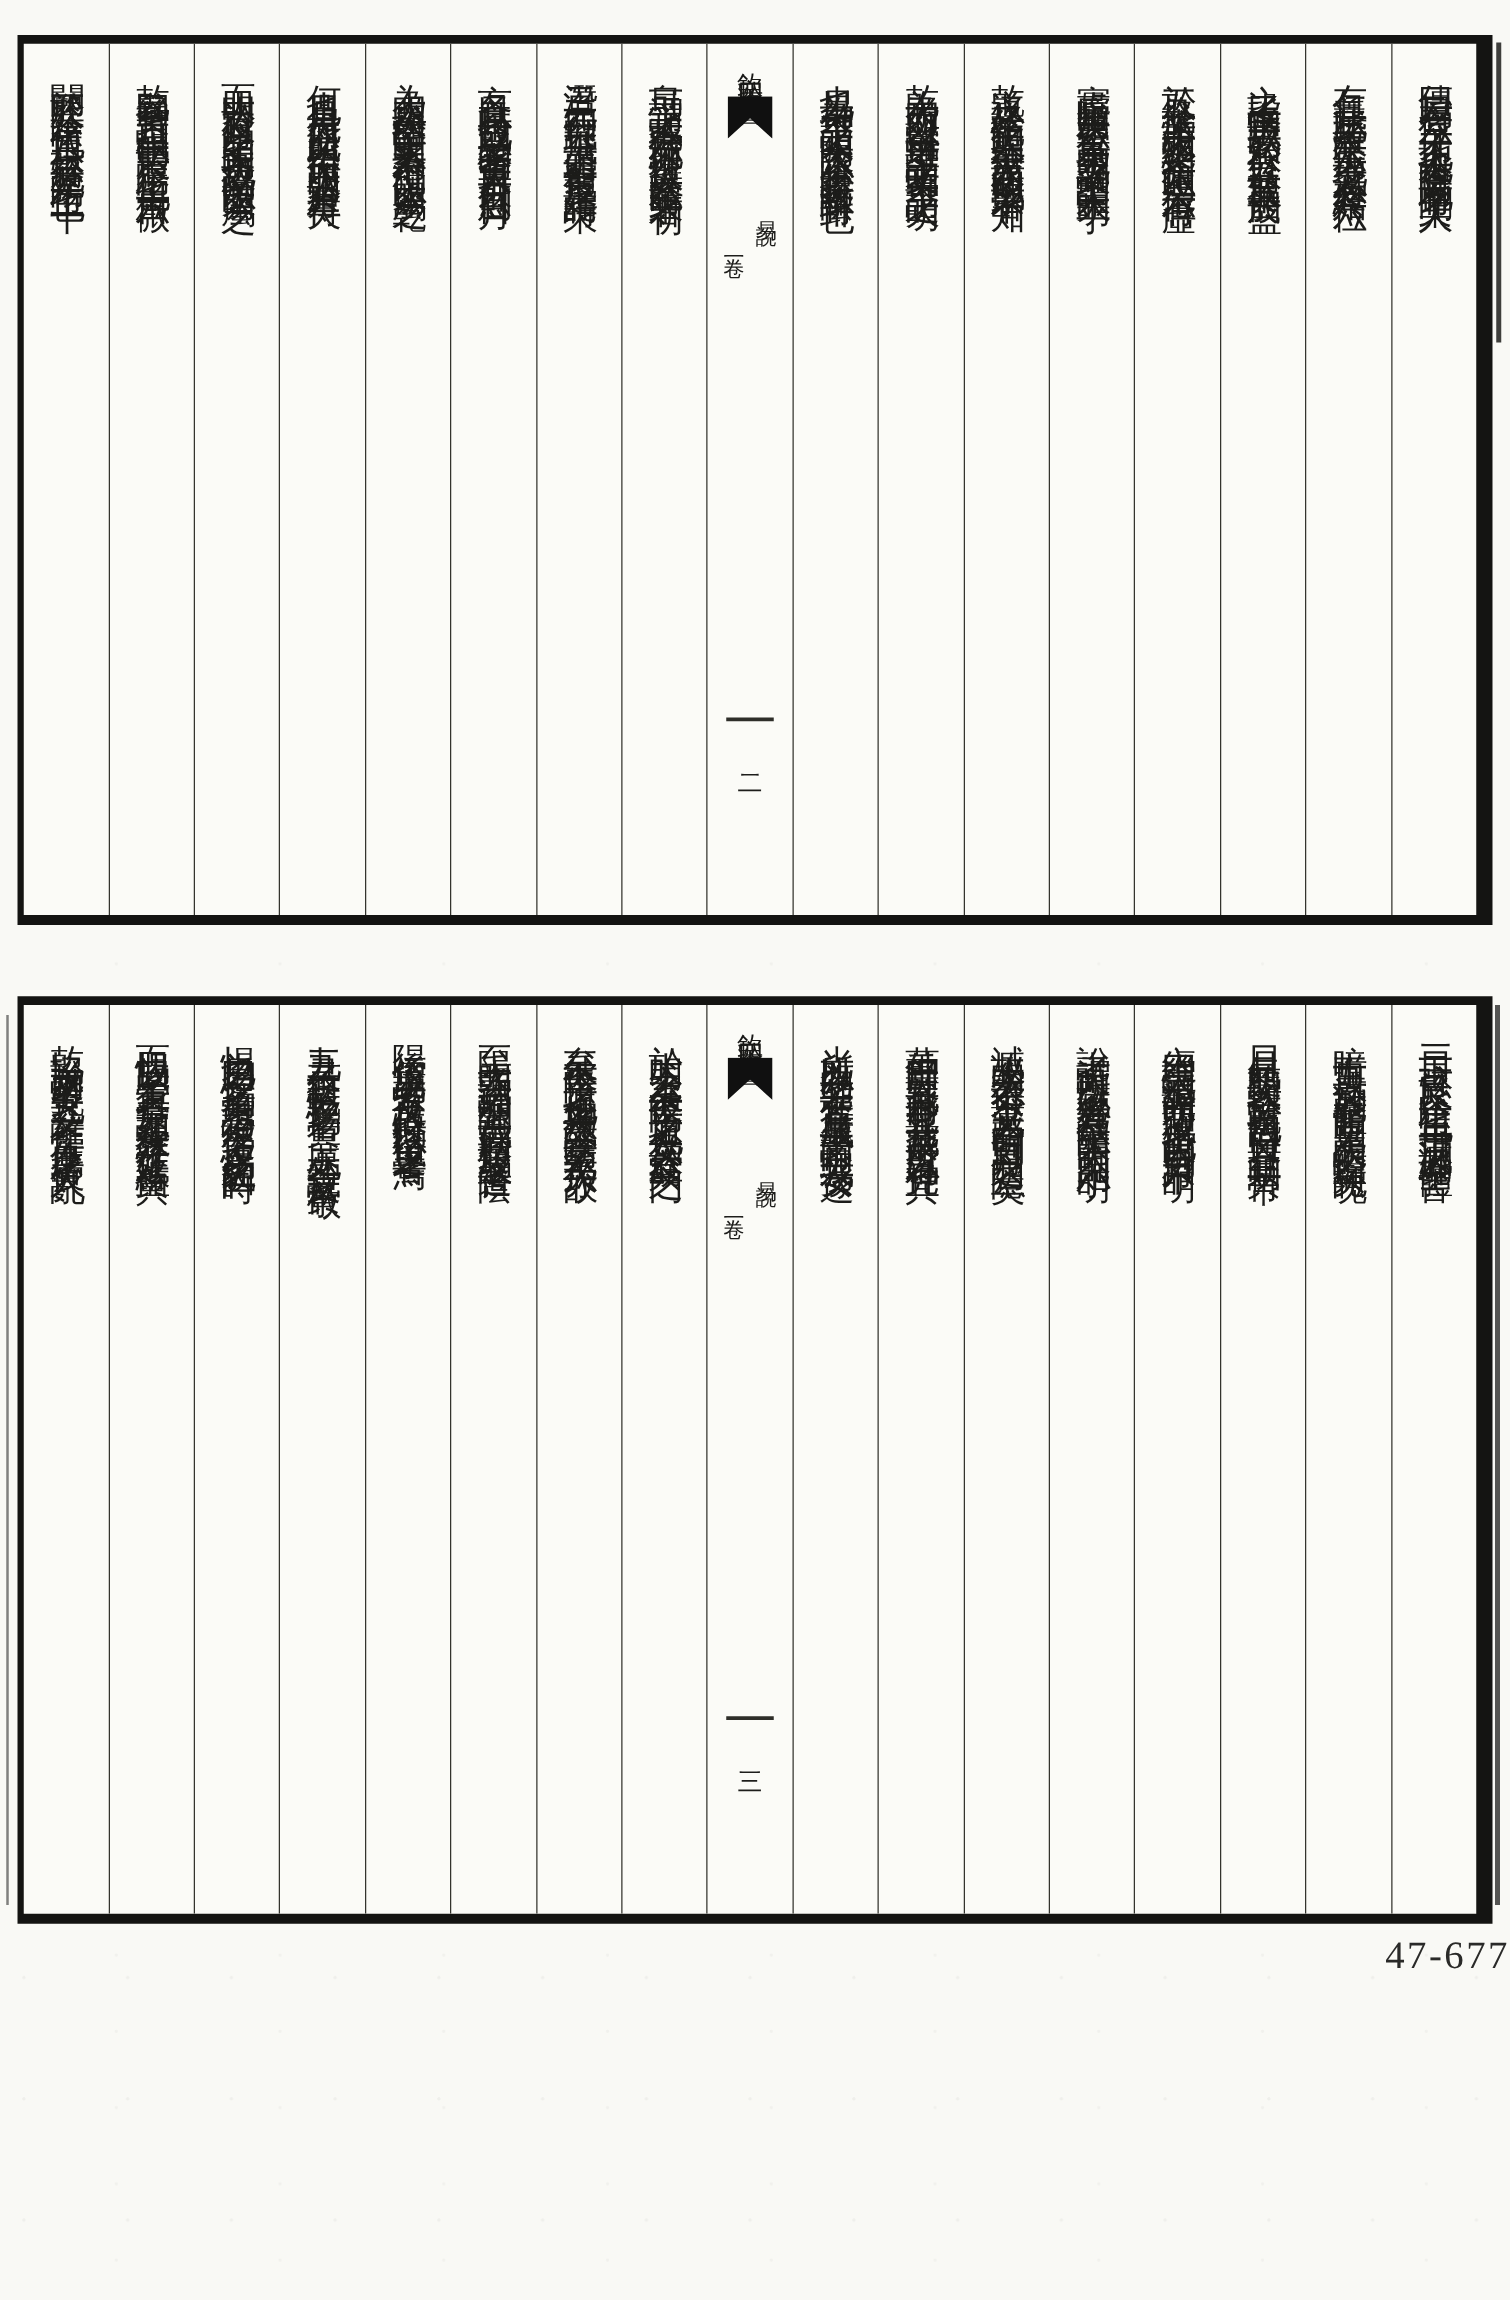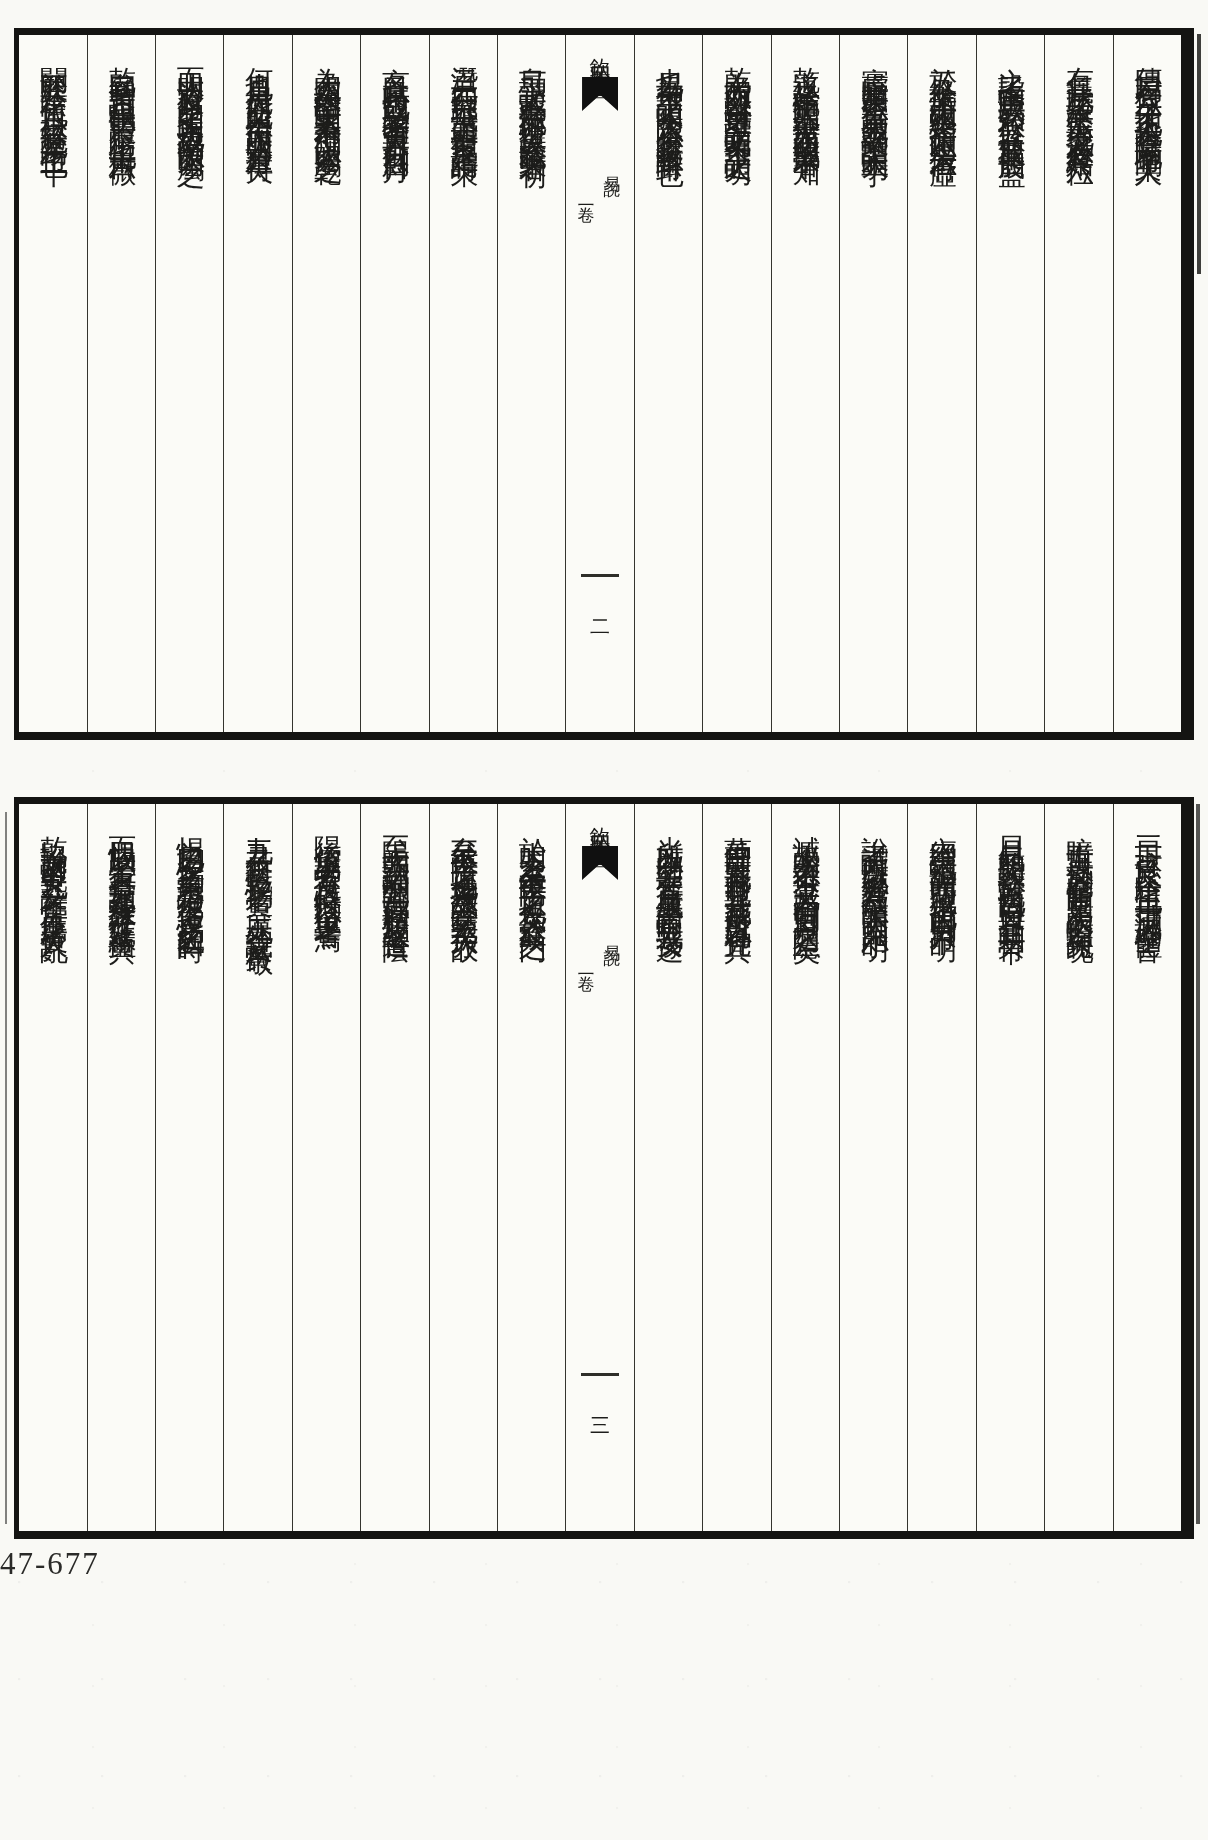--- a/index.html
+++ b/index.html
@@ -52,21 +52,21 @@
   }
   .bx-bookjuan{display:flex;flex-direction:row-reverse;gap:3px;margin-top:52px;}
   .bx-book,.bx-juan{
     writing-mode:vertical-rl;text-orientation:upright;
     font-size:17px;letter-spacing:3px;color:#1d1d1b;
   }
   .bx-juan{margin-top:30px;}
   .bx-dash{margin-top:auto;width:38px;height:3px;background:#2e2e29;}
   .bx-page{margin-top:36px;font-size:20px;color:#1d1d1b;}
   .folio{
-    position:absolute;top:1546px;left:0;width:100%;text-align:left;
+    position:absolute;top:1546px;left:0;width:100%;text-align:right;
     font-family:"Liberation Serif","DejaVu Serif",serif;
     font-size:31px;letter-spacing:2px;color:#2a2a28;
   }
   .streak{position:absolute;background:rgba(30,30,28,.55);}
   .streak.s1{left:5px;top:812px;width:2px;height:712px;}
   .streak.s2{left:1197px;top:34px;width:4px;height:240px;background:rgba(16,16,14,.8);}
   .streak.s3{left:1196px;top:804px;width:4px;height:720px;background:rgba(16,16,14,.7);}
 </style>
 </head>
 <body>

